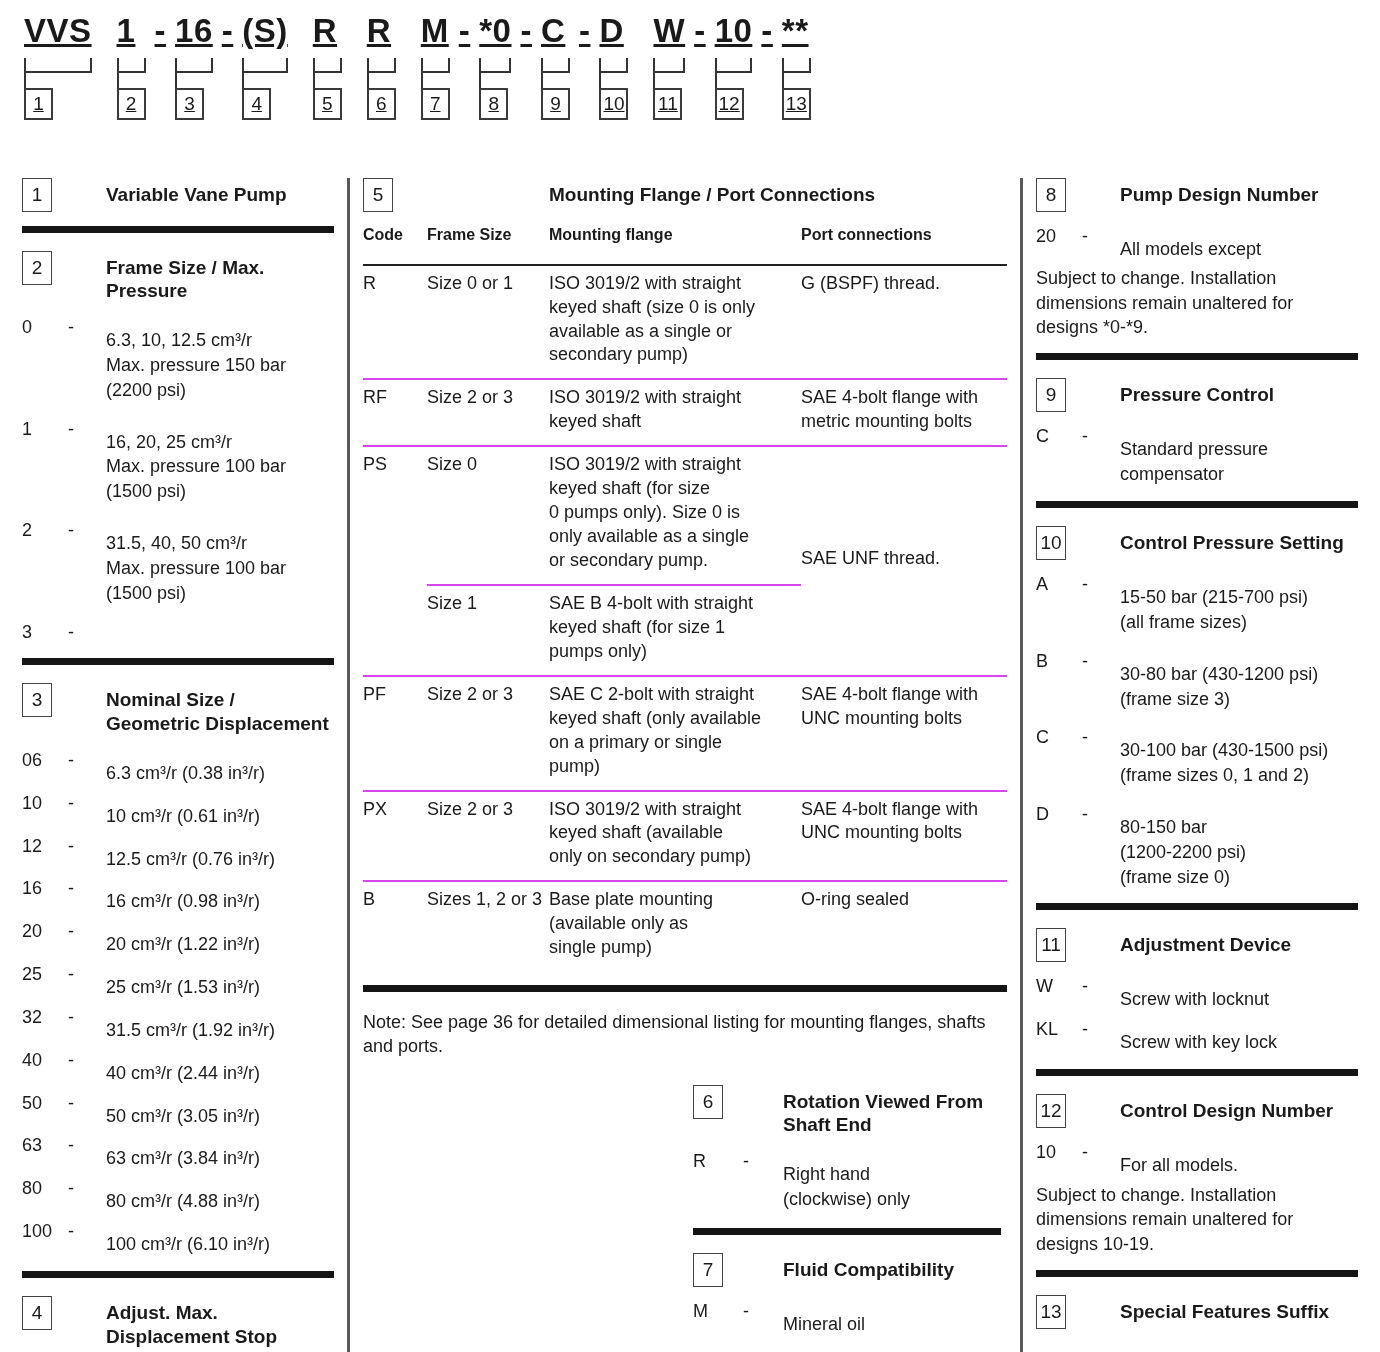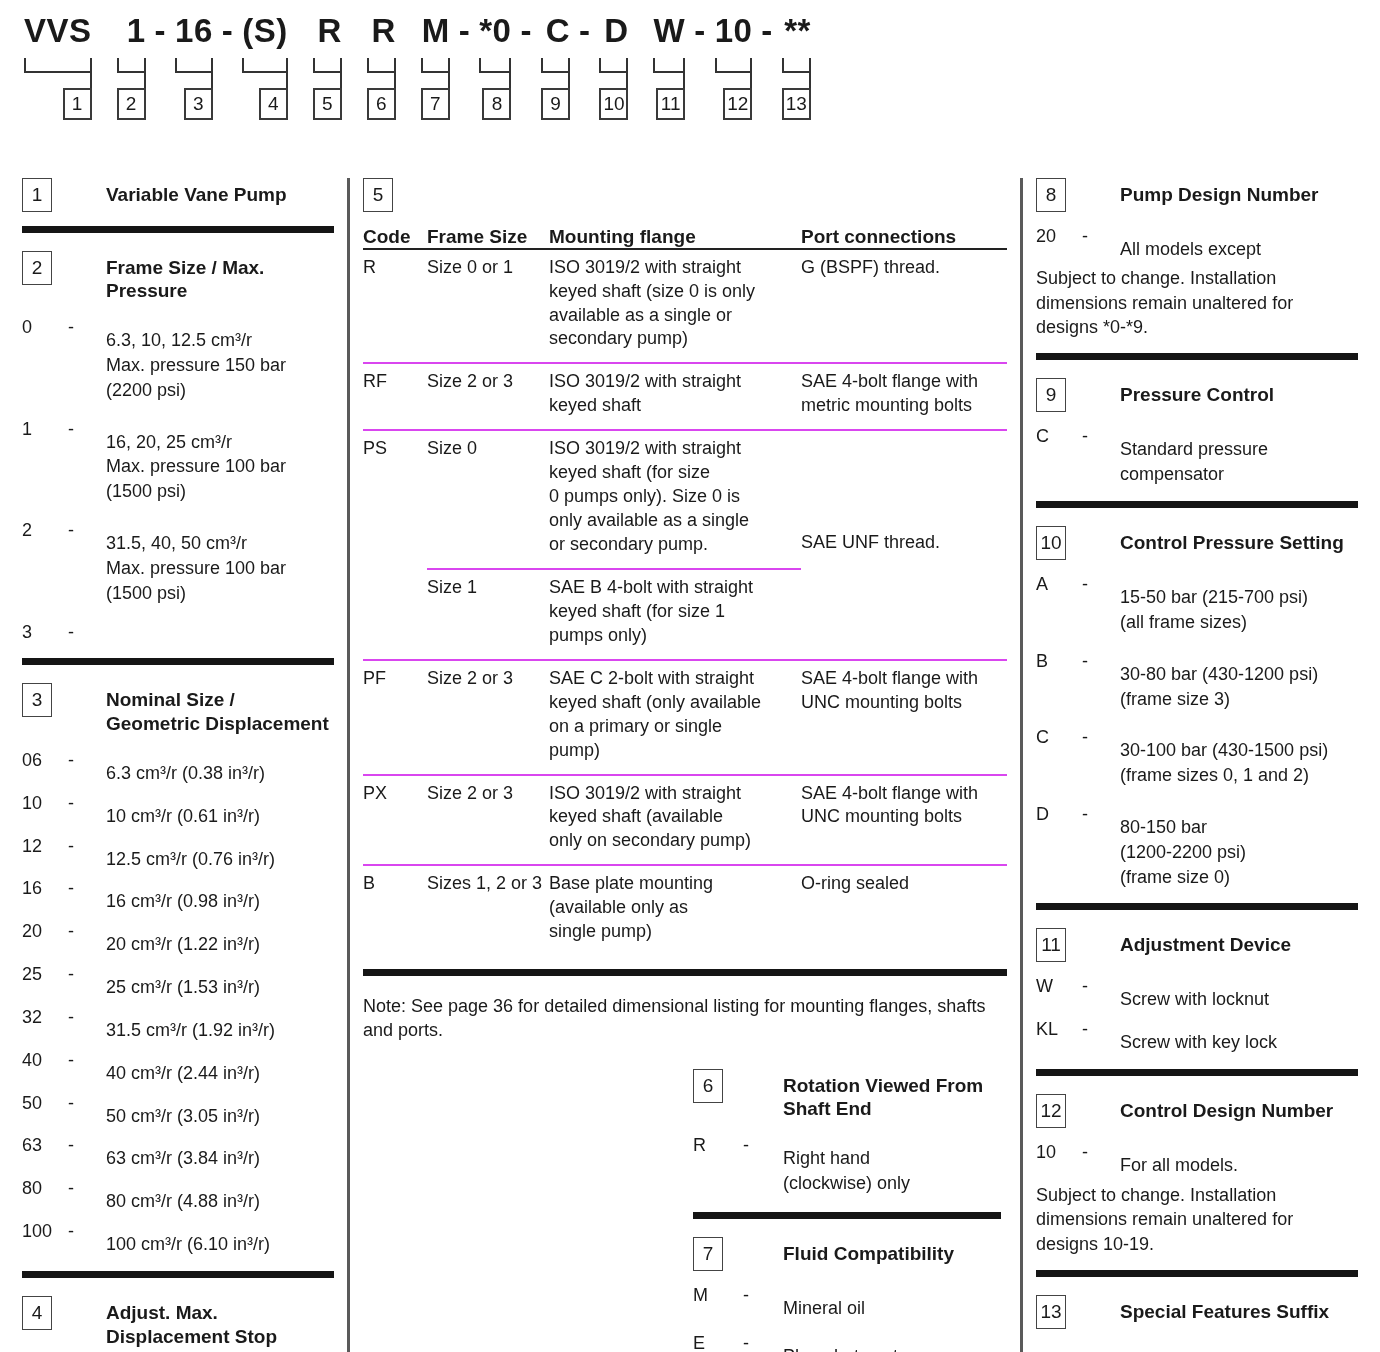--- a/index.html
+++ b/index.html
@@ -2,21 +2,21 @@
 <html><head>
 <meta charset="utf-8">
 <style>
   * { box-sizing: border-box; }
   body { margin: 0; background: #ffffff; color: #1a1a1a;
          font-family: "Liberation Sans", "DejaVu Sans", sans-serif; }
   .page { width: 1380px; height: 1352px; padding: 14px 22px 0 22px; background: #fff; overflow: hidden; }
 
   
   .code-diagram { display: flex; align-items: flex-start; margin-left: 2px; }
-  .seg { display: flex; flex-direction: column; align-items: flex-end; margin-right: 9px; }
+  .seg { display: flex; flex-direction: column; align-items: flex-start; margin-right: 9px; text-decoration: underline; }
   .seg.g { margin-left: 16px; }
   .seg-text { font-weight: bold; font-size: 33px; line-height: 1.05; letter-spacing: .5px; white-space: nowrap; }
   .bracket { align-self: stretch; height: 15px; margin-top: 9px;
              border-left: 2px solid #333; border-right: 2px solid #333; border-bottom: 2px solid #333; }
   .stem { width: 2px; height: 15px; background: #333; }
   .numbox-sm { width: 29px; height: 32px; border: 2px solid #3a3a3a; display: flex;
                align-items: center; justify-content: center; font-size: 19px; background: #fff; }
 
   
   .content { display: flex; margin-top: 58px; align-items: stretch; }
@@ -38,21 +38,21 @@
   .spaced .item { margin-bottom: 14px; }
   .item .desc { white-space: pre-line; margin-top: 13px; }
   .sub .item { grid-template-columns: 50px 40px 1fr; margin-bottom: 10px; }
 
   .hbar { height: 7px; background: #151515; margin: 14px 0 18px; }
   .note { font-size: 18px; line-height: 1.35; margin: 2px 0 0 0; }
   .col2 > .note { margin-top: 14px; }
 
   
   .flange-table { border-collapse: collapse; width: 100%; margin-top: 2px; }
-  .flange-table th { text-align: left; font-size: 19px; padding: 2px 0 0 0;
+  .flange-table th { text-align: left; font-size: 16px; padding: 2px 0 20px 0;
                      border-bottom: 2.5px solid #222; }
   .flange-table td { vertical-align: top; font-size: 18px; line-height: 1.33;
                      padding: 6px 6px 11px 0; white-space: pre-line; }
   .c-code { width: 64px; } .c-frame { width: 122px; } .c-flange { width: 252px; }
   tr.sep td, tr.subsep td { border-top: 2px solid #d946ef; }
   td.mid { vertical-align: middle; }
 
   .sub { margin-left: 330px; width: 308px; margin-top: 26px; }
   .sub .hbar { margin: 16px 0 18px; }
 </style>
@@ -291,20 +291,21 @@
         <p class="note">(Omit if not required.)</p>
       </section>
     </div>
 
     <div class="vdiv"></div>
 
     <div class="col2">
       <section>
         <div class="sec-header wide-gap">
           <div class="numbox">5</div>
+          <div class="sec-title">Mounting Flange / Port Connections</div>
         </div>
         <table class="flange-table">
           <thead>
             <tr>
               <th class="c-code">Code</th>
               <th class="c-frame">Frame Size</th>
               <th class="c-flange">Mounting flange</th>
               <th class="c-port">Port connections</th>
             </tr>
           </thead>

